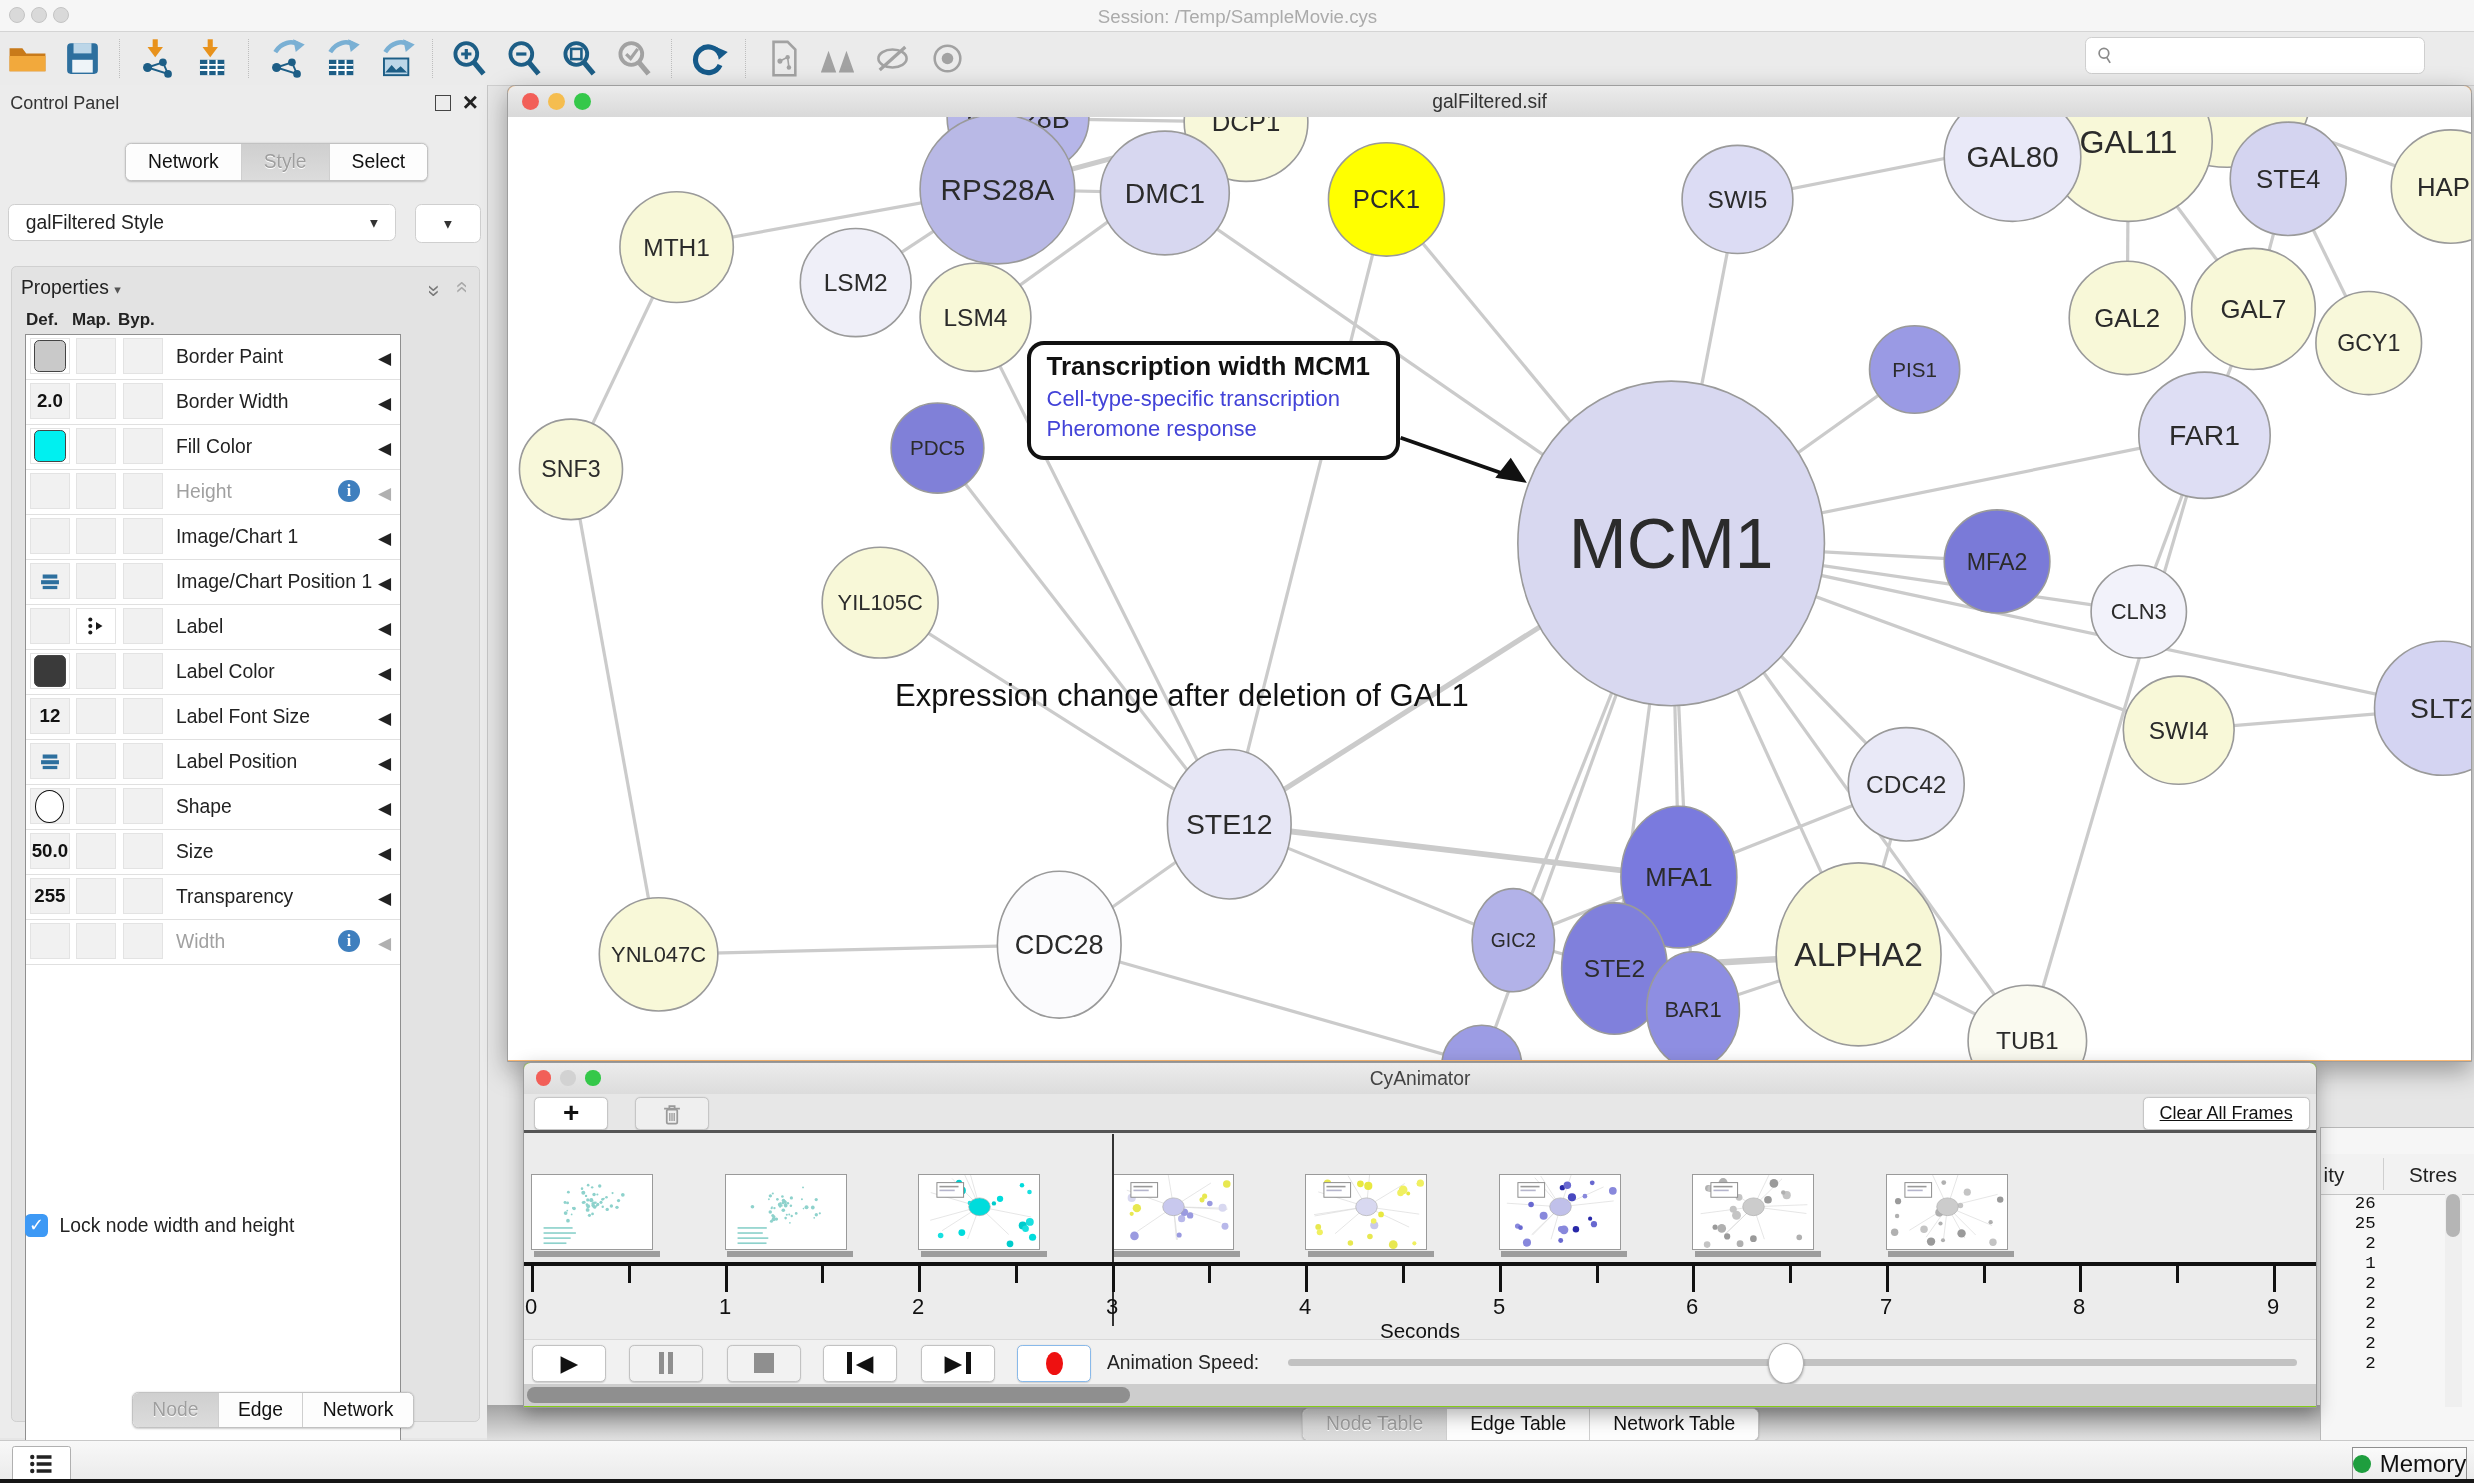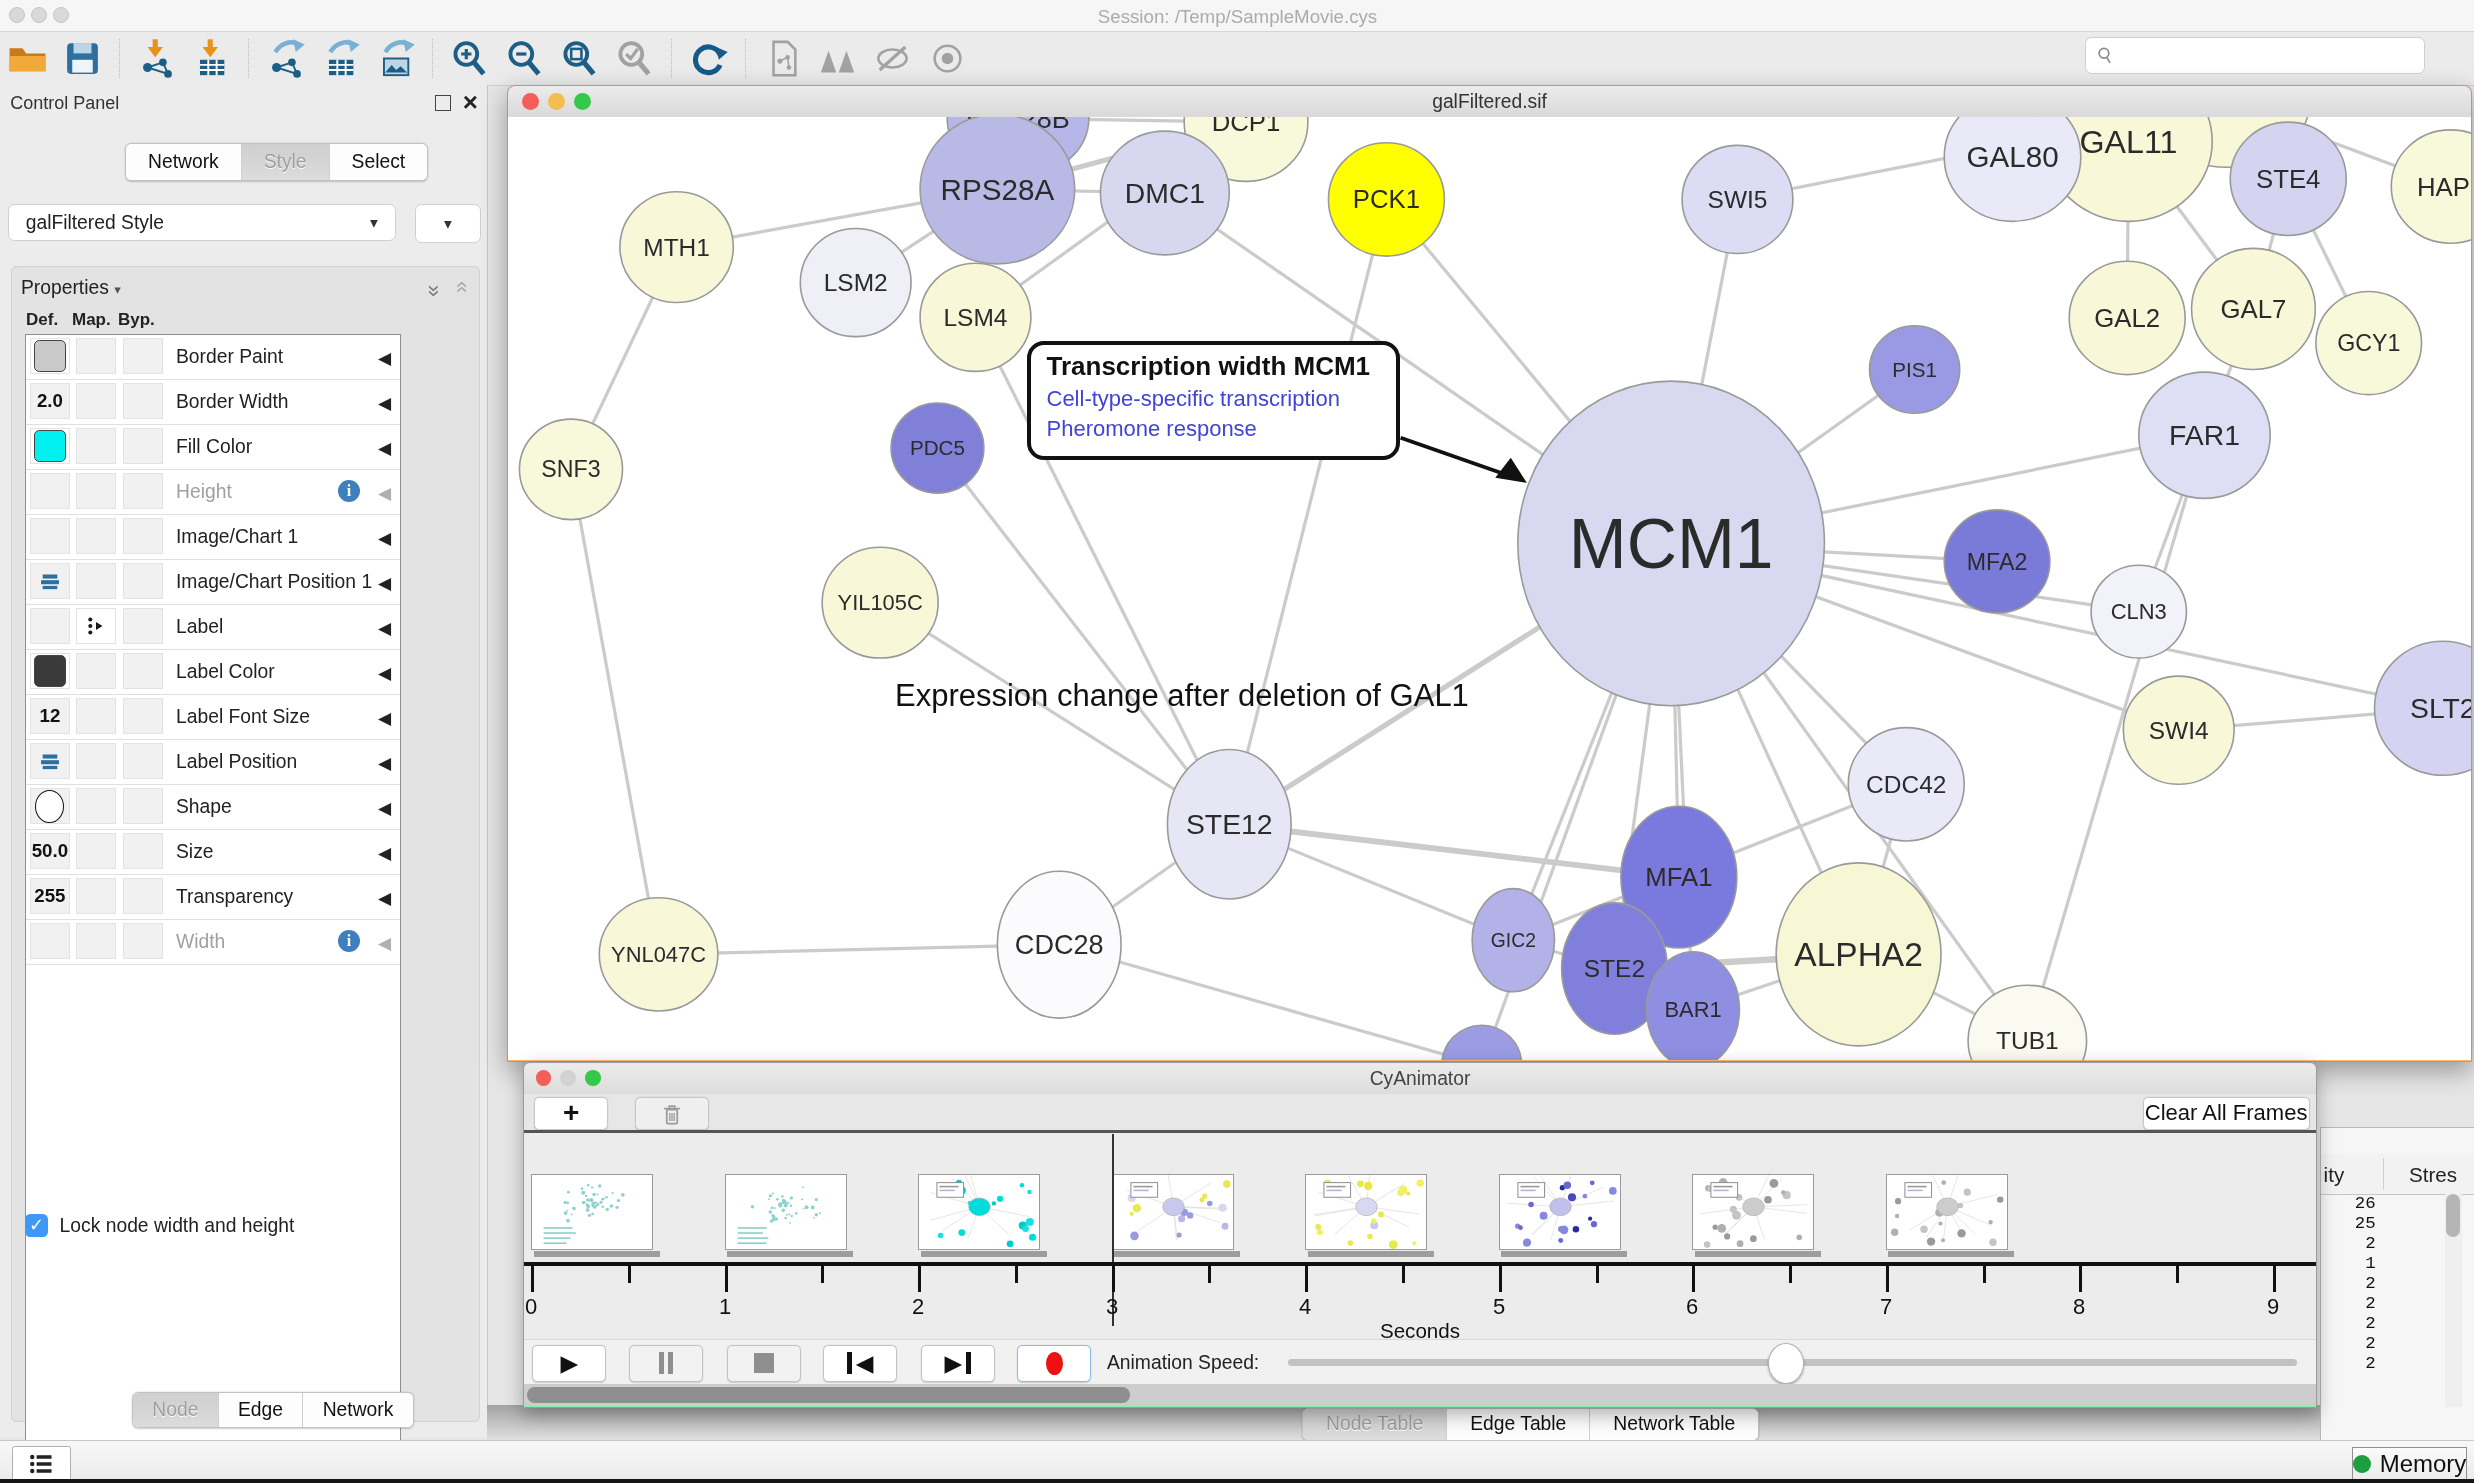--- a/index.html
+++ b/index.html
@@ -56,28 +56,28 @@
   #net-window{left:507px;top:85px;width:1963px;height:975px;background:#fdba74;border:0.6px solid #9e9e9e;border-radius:7.7px 7.7px 0 0;box-shadow:0 9px 26px rgba(0,0,0,.35);}
   #net-titlebar{position:absolute;left:0;top:0;right:0;height:31px;background:linear-gradient(#ececec,#d9d9d9);border-bottom:0.6px solid #b5b5b5;border-radius:7.7px 7.7px 0 0;}
   .tl{position:absolute;top:7px;width:17px;height:17px;border-radius:50%;}
   #net-title{position:absolute;left:0;right:0;top:5.2px;text-align:center;font-size:19.3px;color:#333;}
   #net-content{position:absolute;left:0;top:31px;width:1963px;height:943px;overflow:hidden;background:#fff;}
   #annot-box{position:absolute;left:519px;top:224px;width:373px;height:119px;background:#fff;border:4.5px solid #111;border-radius:17px;box-sizing:border-box;padding:6.4px 0 0 15.5px;}
   #annot-title{font-size:26px;font-weight:bold;color:#111;}
   .annot-link{font-size:22px;color:#4343d8;margin-top:3.9px;}
   #net-caption{position:absolute;left:387px;top:561px;width:644px;font-size:31px;color:#111;}
   
-  #animator{left:523px;top:1062px;width:1792px;height:344px;background:#86efac;border:0.6px solid #9a9a9a;border-radius:6.4px 6.4px 0 0;box-shadow:0 6.4px 19.3px rgba(0,0,0,.3);}
+  #animator{left:523px;top:1062px;width:1792px;height:344px;background:#84cc16;border:0.6px solid #9a9a9a;border-radius:6.4px 6.4px 0 0;box-shadow:0 6.4px 19.3px rgba(0,0,0,.3);}
   #anim-titlebar{position:absolute;left:0;top:0;right:0;height:31px;background:linear-gradient(#ececec,#dcdcdc);border-bottom:0.6px solid #bdbdbd;border-radius:6.4px 6.4px 0 0;}
   #anim-title{position:absolute;left:0;right:0;top:5.2px;text-align:center;font-size:19.3px;color:#444;}
   #anim-toolbar{position:absolute;left:0;top:31px;right:0;height:36px;background:#e7e7e7;}
   .anim-btn{position:absolute;top:2.6px;height:31px;background:#fff;border:0.6px solid #c6c6c6;border-radius:5.2px;display:flex;align-items:center;justify-content:center;box-shadow:0 0.6px 1.3px rgba(0,0,0,.15);}
   #add-frame-btn{left:10.3px;width:72px;font-size:28px;font-weight:bold;color:#111;}
   #delete-frame-btn{left:111px;width:72px;background:#efefef;}
-  #clear-frames-btn{right:6.4px;width:165px;font-size:22px;color:#111;}
+  #clear-frames-btn{right:6.4px;width:165px;font-size:18px;color:#111;text-decoration:underline;}
   #anim-sep{position:absolute;left:0;top:67px;right:0;height:2.6px;background:#555;}
   #timeline{position:absolute;left:0;top:70px;right:0;height:207px;background:#ececec;}
   .thumb{position:absolute;top:41px;width:122px;height:76px;background:#fff;border:0.6px solid #9a9a9a;box-sizing:border-box;}
   .thumb-shadow{position:absolute;top:118px;width:126px;height:5.8px;background:#9d9d9d;}
   #playhead{position:absolute;top:1.3px;width:1.9px;height:192px;background:#333;}
   #axis-line{position:absolute;left:0;top:129px;right:0;height:3.9px;background:#111;}
   .tick{position:absolute;top:133px;width:2.6px;background:#111;}
   .tick.major{height:26px;} .tick.minor{height:17px;}
   .tick-label{position:absolute;top:161px;width:39px;margin-left:-19.3px;text-align:center;font-size:22px;color:#111;}
   #seconds-label{position:absolute;left:0;right:0;top:186px;text-align:center;font-size:20.6px;color:#111;}

